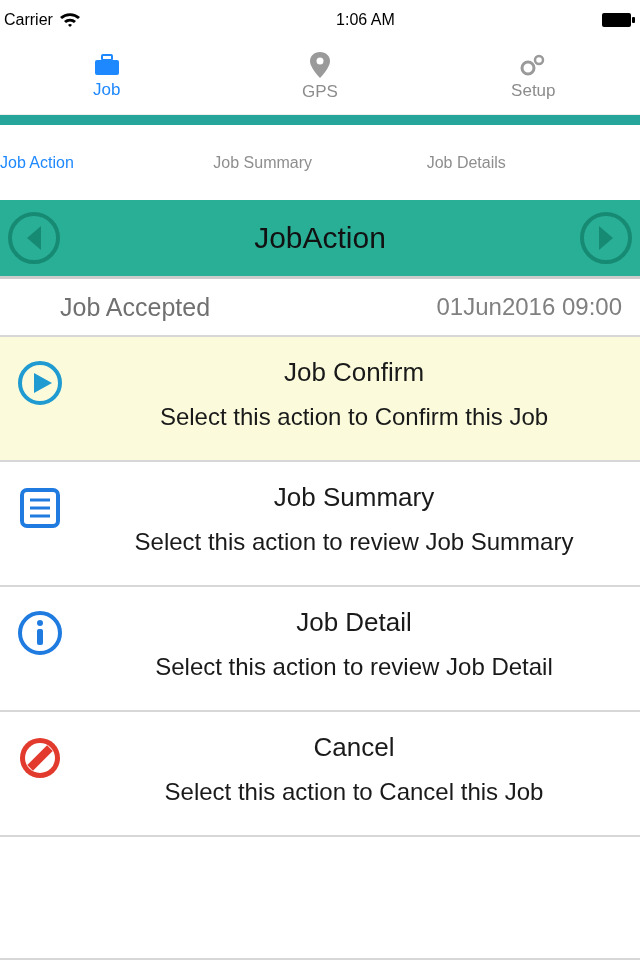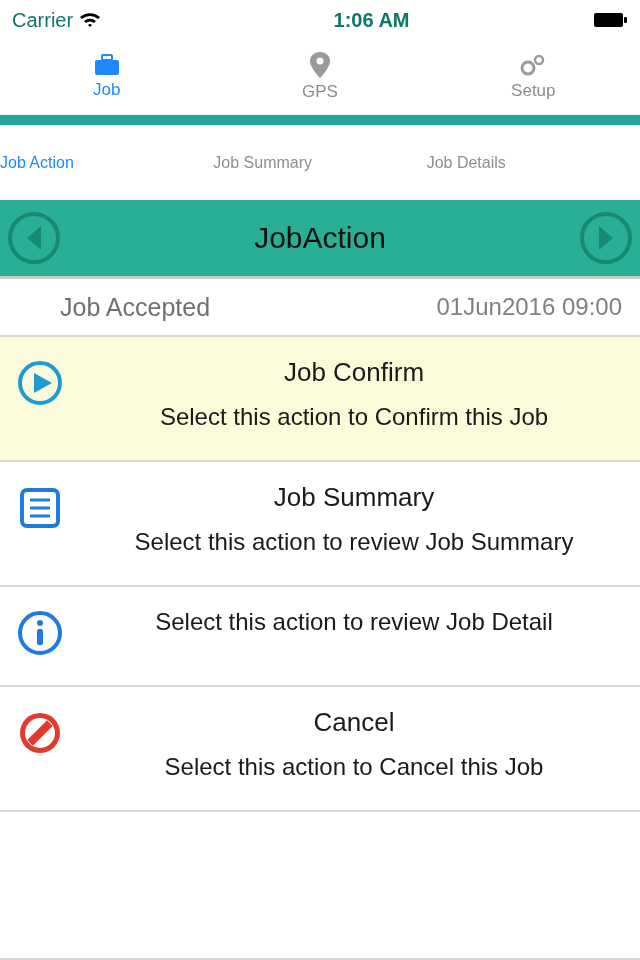--- a/index.html
+++ b/index.html
@@ -1,23 +1,23 @@
 <!DOCTYPE html>
 <html><head>
 <meta charset="utf-8">
 <style>
   * { box-sizing: border-box; margin: 0; padding: 0; }
   html, body { width: 640px; height: 960px; font-family: -apple-system, "Helvetica Neue", Arial, sans-serif; background:#fff; }
   
   .status-bar {
     height: 40px; background:#fff; display:flex; align-items:center; justify-content:space-between;
-    padding:0 12px; font-size:20px; font-weight:500; color:#0f766e;
+    padding:0 4px; font-size:16px; font-weight:500; color:#000000;
   }
   .status-left, .status-right { display:flex; align-items:center; gap:6px; }
-  .status-center { font-weight:700;margin-left:48px; }
+  .status-center { font-weight:400;margin-left:48px; }
   .wifi svg, .battery svg { display:block; }
   
   .top-tabs {
     height:75px; background:#fff; display:flex; align-items:center;
     border-bottom:1px solid #eee;
   }
   .top-tab {
     flex:1; display:flex; flex-direction:column; align-items:center; justify-content:center; gap:4px;
     font-size:17px; color:#8c8c8c;
   }
@@ -183,20 +183,21 @@
 
   <div class="action-cell">
     <div class="action-icon">
       <svg viewBox="0 0 48 48">
             <circle cx="24" cy="24" r="20" fill="none" stroke="#1f7be0" stroke-width="4"></circle>
             <circle cx="24" cy="14" r="3" fill="#1f7be0"></circle>
             <rect x="21" y="20" width="6" height="16" rx="2" fill="#1f7be0"></rect>
           </svg>
     </div>
     <div class="action-text">
+      <div class="action-title">Job Detail</div>
       <div class="action-desc">Select this action to review Job Detail</div>
     </div>
   </div>
 
   <div class="action-cell">
     <div class="action-icon">
       <svg viewBox="0 0 48 48">
             <circle cx="24" cy="24" r="20" fill="#e23b2e"></circle>
             <circle cx="24" cy="24" r="15" fill="#fff"></circle>
             <rect x="10" y="20" width="28" height="8" fill="#e23b2e" transform="rotate(-45 24 24)"></rect>

